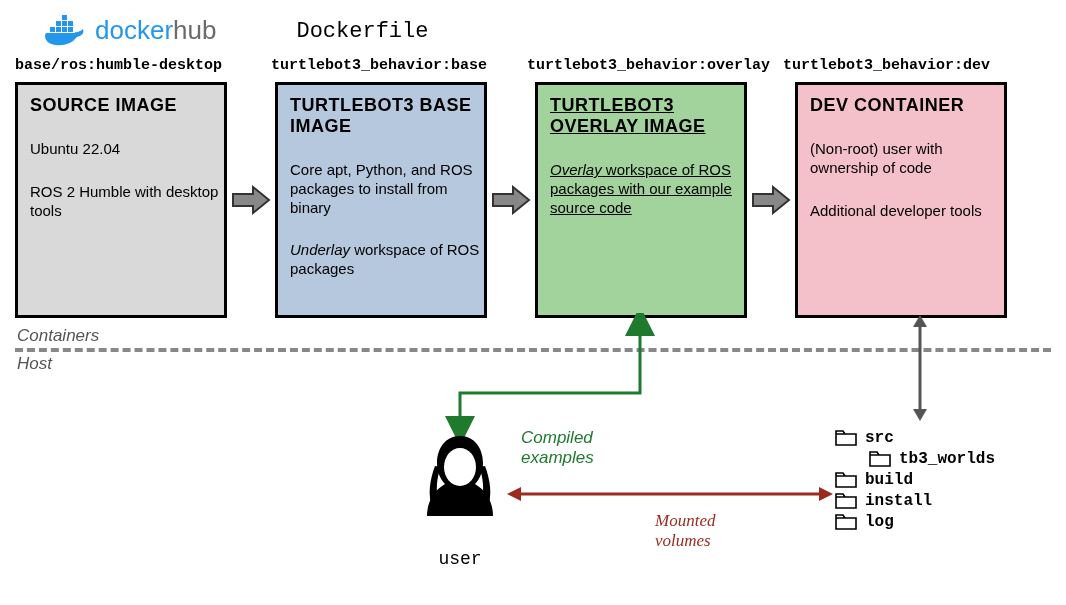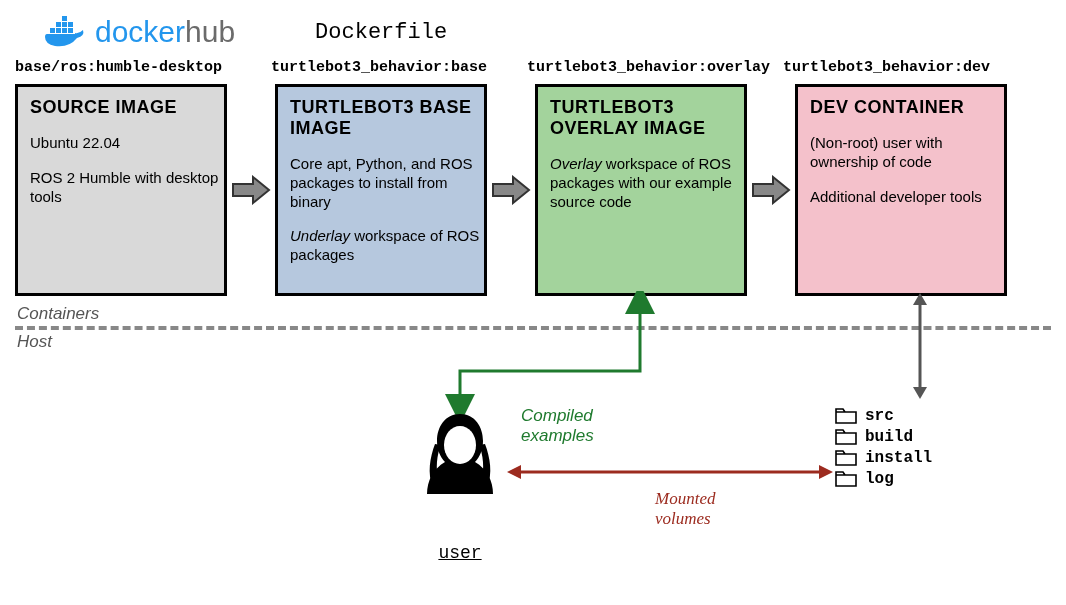--- a/index.html
+++ b/index.html
@@ -5,48 +5,48 @@
   body {
     margin: 0;
     padding: 15px;
     font-family: Arial, Helvetica, sans-serif;
     background: #fff;
     width: 1066px;
     box-sizing: border-box;
   }
   .mono { font-family: "Courier New", Courier, monospace; font-weight: bold; }
   .header-row { display: flex; align-items: center; margin-bottom: 10px; }
-  .dockerhub-logo { display: flex; align-items: center; color: #2396ed; font-size: 30px; font-weight: 400; margin-left: 30px; }
+  .dockerhub-logo { display: flex; color: #2396ed; font-size: 26px; font-weight: 400; margin-left: 30px; }
   .dockerhub-logo .hub { color: #6b6b6b; }
   .dockerhub-logo svg { margin-right: 6px; }
   .dockerfile-title { flex: 1; font-size: 22px; font-family: "Courier New", Courier, monospace; font-weight: 500; margin-left: 80px; }
   .tag-row { display: flex; gap: 0; margin-bottom: 8px; }
   .tag-col { width: 260px; font-size: 15px; }
   .tag-col:not(:first-child){ margin-left: -4px; }
   .boxes-row { display: flex; align-items: stretch; }
   .box {
     width: 212px;
     border: 3px solid #000;
     padding: 10px 4px 12px 12px;
     box-sizing: border-box;
     min-height: 200px;
   }
   .box h3 { margin: 0 0 12px 0; font-size: 18px; font-weight: bold; letter-spacing: 0.5px; }
-  .box p { margin: 16px 0; font-size: 15px; line-height: 1.25; }
+  .box p { margin: 24px 0; font-size: 15px; line-height: 1.25; }
   .box-gray { background: #d9d9d9; }
   .box-blue { background: #b6c8de; }
-  .box-green { background: #a3d39c; }
+  .box-green { background: #a3d39c; text-decoration: underline; }
   .box-pink { background: #f4c1cb; }
   .arrow-col { width: 48px; display: flex; align-items: center; justify-content: center; }
   .separator-area { margin-top: 8px; }
   .sep-label { font-style: italic; color: #555; font-size: 17px; margin: 2px 0 2px 2px; }
   .dashed { border: none; border-top: 4px dashed #888; margin: 2px 0; }
   .lower { position: relative; height: 250px; }
   .user-block { position: absolute; left: 400px; top: 55px; text-align: center; }
-  .user-label { font-family: "Courier New", Courier, monospace; font-size: 18px; margin-top: 20px; text-decoration: underline; }
+  .user-label { font-family: "Courier New", Courier, monospace; font-size: 18px; margin-top: 4px; }
   .compiled-label { position: absolute; left: 506px; top: 52px; color: #1f7a2e; font-style: italic; font-size: 17px; line-height: 1.2; }
   .mounted-label { position: absolute; left: 640px; top: 135px; color: #9c2b1f; font-style: italic; font-size: 17px; line-height: 1.2; }
   .filetree { position: absolute; left: 820px; top: 50px; font-family: "Courier New", Courier, monospace; font-size: 16px; font-weight: bold; }
   .filetree .node { display: flex; align-items: center; margin: 3px 0; }
   .filetree .indent { margin-left: 34px; }
   .folder-icon { width: 22px; height: 17px; margin-right: 8px; flex-shrink:0; }
   
   .big-arrow { width: 44px; height: 30px; }
 </style>
 </head>
@@ -168,20 +168,26 @@
     <span style="display:inline-block; width:80px;font-family:Liberation Serif, serif;">Mounted volumes</span>
   </div>
 
   <div class="filetree">
     <div class="node">
       <svg class="folder-icon" viewBox="0 0 22 17">
           <path d="M1 3 L1 16 L21 16 L21 5 L10 5 L8 2 L1 2 Z M1 5 L21 5" fill="none" stroke="#000" stroke-width="1.6"></path>
         </svg>
       <span>src</span>
     </div>
+    <div class="node indent">
+      <svg class="folder-icon" viewBox="0 0 22 17">
+          <path d="M1 3 L1 16 L21 16 L21 5 L10 5 L8 2 L1 2 Z M1 5 L21 5" fill="none" stroke="#000" stroke-width="1.6"></path>
+        </svg>
+      <span>tb3_worlds</span>
+    </div>
     <div class="node">
       <svg class="folder-icon" viewBox="0 0 22 17">
           <path d="M1 3 L1 16 L21 16 L21 5 L10 5 L8 2 L1 2 Z M1 5 L21 5" fill="none" stroke="#000" stroke-width="1.6"></path>
         </svg>
       <span>build</span>
     </div>
     <div class="node">
       <svg class="folder-icon" viewBox="0 0 22 17">
           <path d="M1 3 L1 16 L21 16 L21 5 L10 5 L8 2 L1 2 Z M1 5 L21 5" fill="none" stroke="#000" stroke-width="1.6"></path>
         </svg>

